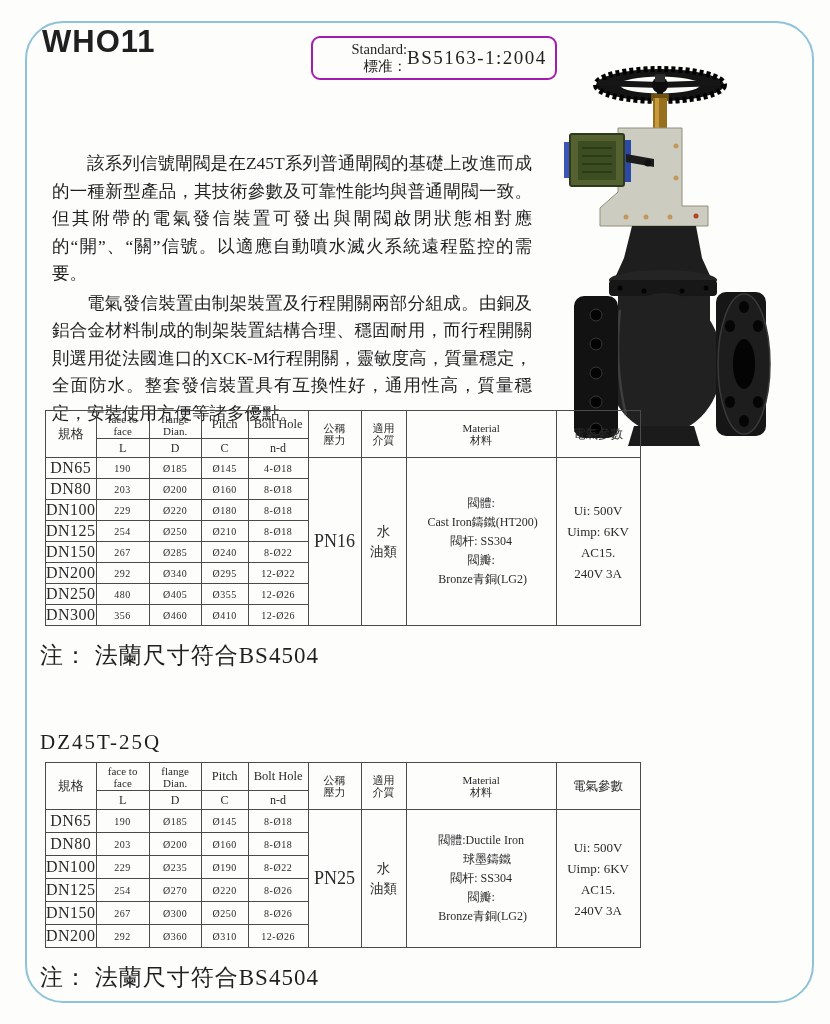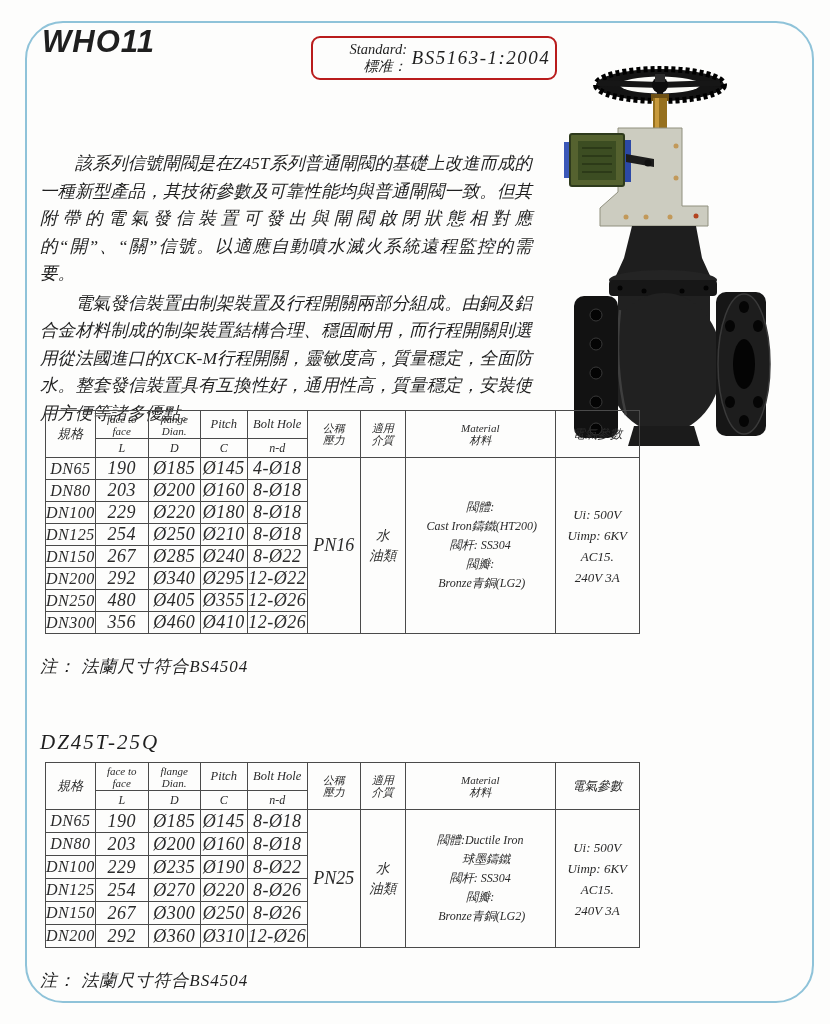--- a/index.html
+++ b/index.html
@@ -1,51 +1,51 @@
 <!DOCTYPE html>
 <html><head>
 <meta charset="utf-8">
 <style>
   html,body{margin:0;padding:0;background:#fefefe;}
   .canvas{position:relative;width:830px;height:1024px;background:#fdfdfc;overflow:hidden;
-          font-family:"Liberation Serif","DejaVu Serif",serif;color:#1f1f1f;font-style:italic;}
+          font-family:"Liberation Serif","DejaVu Serif",serif;color:#1f1f1f;}
   .page-border{position:absolute;left:25px;top:21px;width:785px;height:978px;
                border:2px solid #8fc3d9;border-radius:38px;}
   .model{position:absolute;left:42px;top:24px;font-family:"Liberation Sans","DejaVu Sans",sans-serif;
          font-weight:bold;font-size:31px;letter-spacing:1px;}
   .subtitle{position:absolute;left:42px;top:63px;font-size:17px;letter-spacing:0.5px;}
   .standard-box{position:absolute;left:311px;top:36px;width:246px;height:44px;
-                border:2px solid #b91c1c;border-radius:9px;display:flex;align-items:center;box-sizing:border-box;}
+                border:2px solid #a21caf;border-radius:9px;display:flex;align-items:center;box-sizing:border-box;}
   .std-labels{width:88px;text-align:right;font-size:14.5px;line-height:17px;padding-left:6px;}
-  .std-value{flex:1;text-align:center;font-size:19px;letter-spacing:1.5px;}
+  .std-value{flex:1;font-size:19px;letter-spacing:1.5px;}
   .desc{position:absolute;left:40px;top:150px;width:492px;}
-  .desc p{margin:0 0 2px 0;font-size:17.5px;line-height:27.5px;text-align:justify;text-indent:2em;}
+  .desc p{margin:0 0 2px 12px;font-size:17.5px;line-height:27.5px;text-align:justify;text-indent:2em;}
   .valve{position:absolute;left:548px;top:58px;}
   .tsec{position:absolute;left:40px;}
   .sec16{top:410px;}
   .sec25{top:730px;}
   .ttitle{font-size:21px;letter-spacing:2px;margin:0 0 7px 0;}
   .spectable{border-collapse:collapse;table-layout:fixed;margin-left:5px;}
   .spectable th,.spectable td{border:1.4px solid #4a4a4a;font-weight:400;text-align:center;
                               vertical-align:middle;padding:0;overflow:hidden;color:#2a2a2a;}
   .spectable thead tr:first-child th{height:27px;}
   .spectable thead tr:last-child th{height:18px;}
   .t16tbl tbody tr{height:21px;}
   .t25tbl tbody tr{height:23px;}
   .h-spec{font-size:13px;}
   .h-two{font-size:11px;line-height:12px;white-space:pre-line;}
   .h-one{font-size:12.5px;}
   .h-sub{font-size:12px;}
   .c-spec{font-size:16px;letter-spacing:0.5px;}
-  .c-num{font-size:18px;letter-spacing:0.5px;}
+  .c-num{font-size:10px;letter-spacing:0.5px;}
   .c-press{font-size:18px;}
   .c-pre{white-space:pre-line;font-size:13.5px;line-height:20px;}
   .c-mat{white-space:pre-wrap;font-size:12px;text-align:left;padding:4px 5px;line-height:19px;}
   .c-elec{white-space:pre-line;font-size:13px;text-align:left;padding:4px 8px;line-height:21px;}
-  .note{font-size:17px;letter-spacing:1px;margin-top:21px;}
+  .note{font-size:23px;letter-spacing:1px;margin-top:14px;}
 </style>
 </head>
 <body>
 
 <div class="canvas">
   <div class="page-border"></div>
 
   <div class="model">WHO11</div>
 
   <div class="standard-box">

